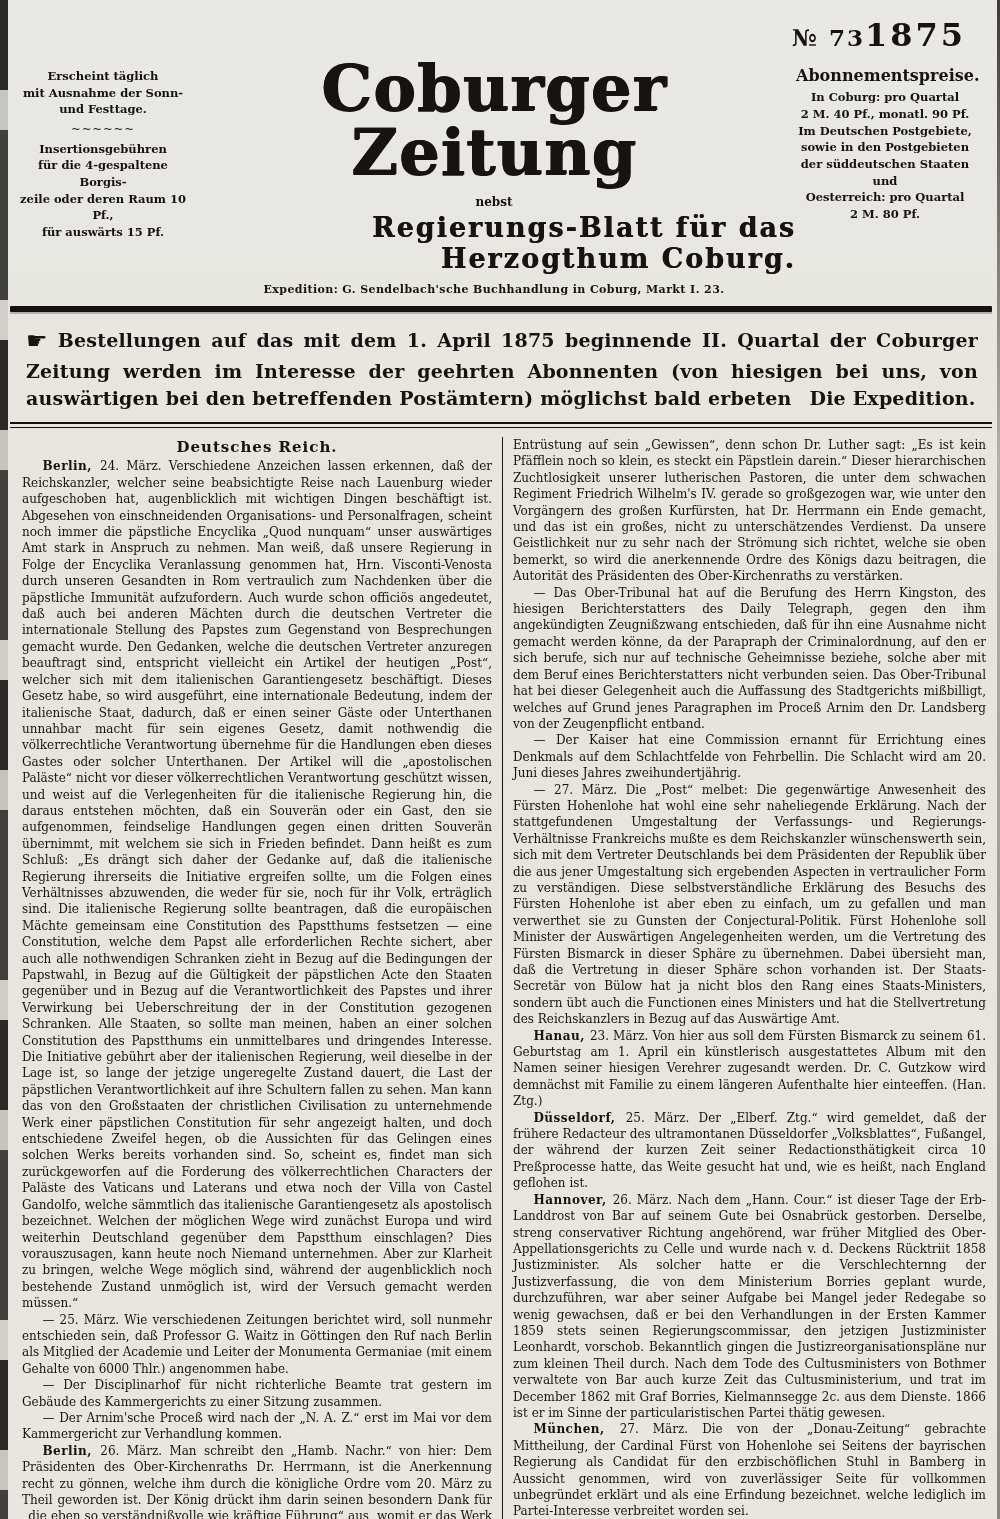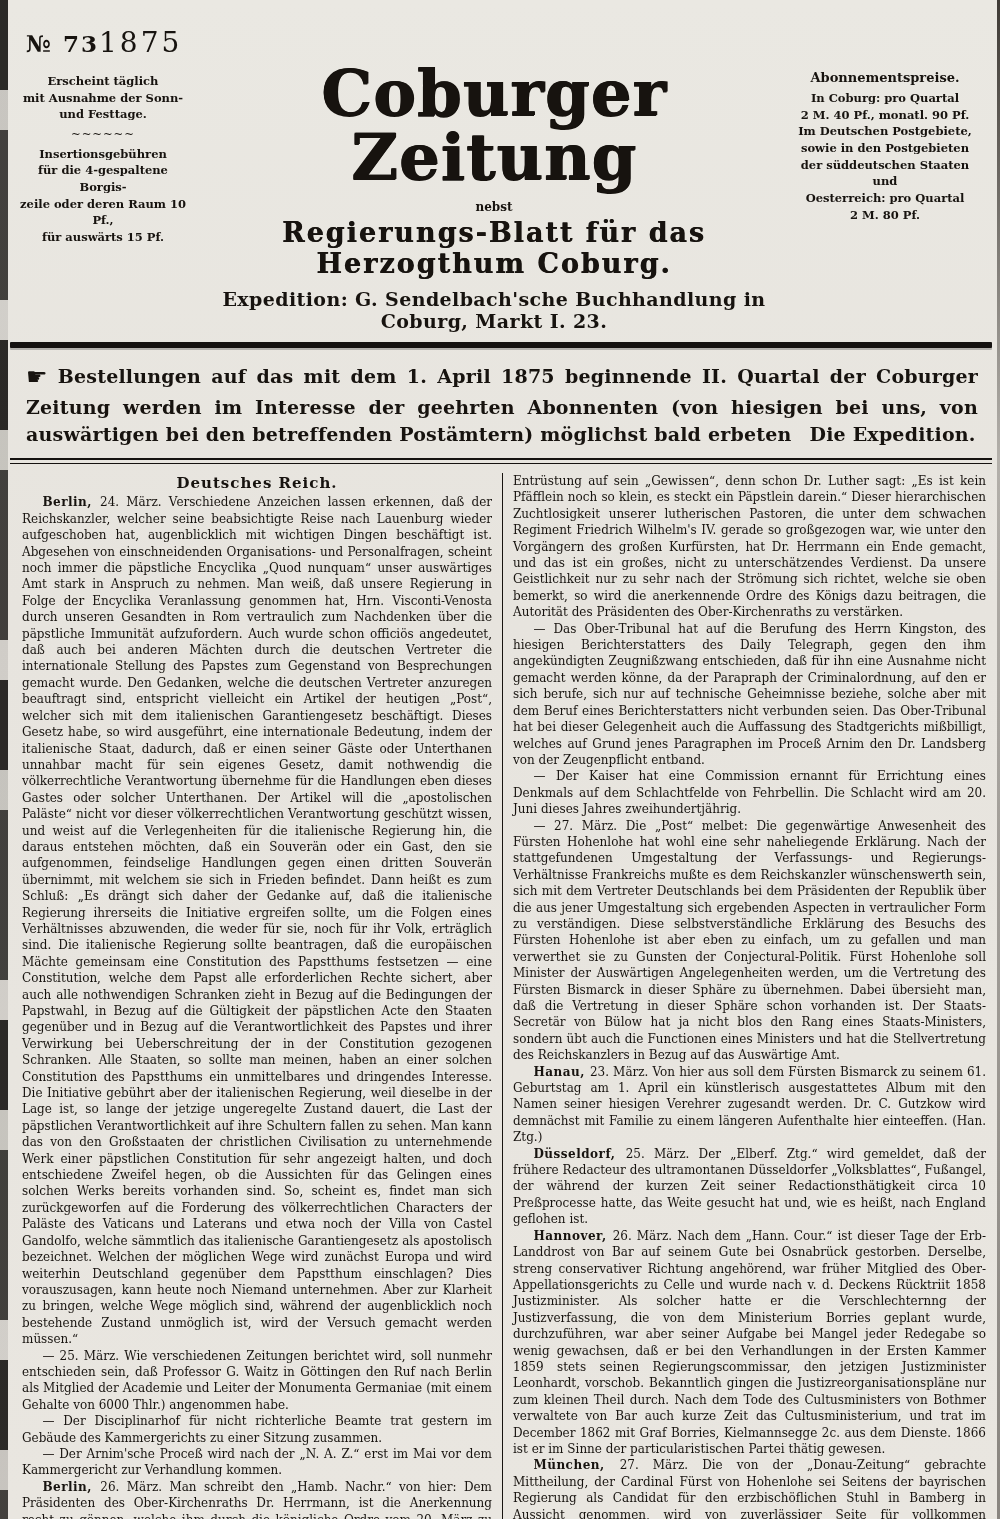--- a/index.html
+++ b/index.html
@@ -22,46 +22,46 @@
       rgba(10,8,6,.75) 130px 300px, rgba(10,8,6,.1) 300px 340px);
     filter:blur(.4px);
   }
   .edge-right{
     position:absolute;right:0;top:0;width:3px;height:100%;
     background:linear-gradient(180deg,rgba(20,15,10,.8),rgba(20,15,10,.25) 30%,rgba(20,15,10,.45));
   }
 
   
   .issue-row{
-    display:flex;justify-content:flex-start;align-items:baseline;
+    display:flex;justify-content:flex-end;align-items:baseline;
     padding:16px 34px 0 26px;
-    margin-top:10px;
   }
   .issue-no{font-size:23px;font-weight:bold;letter-spacing:2px;}
   .date-line{font-size:24px;font-weight:bold;letter-spacing:1px;transform:translateX(-24px);}
-  .year{font-size:28px;font-weight:normal;letter-spacing:3px;}
+  .year{font-size:32px;font-weight:bold;letter-spacing:3px;}
 
   .masthead{display:flex;padding:2px 26px 0 14px;}
   .side-notice{width:178px;font-size:11.5px;font-weight:bold;line-height:1.45;text-align:center;padding-top:12px;}
   .side-notice .sep{letter-spacing:1px;font-weight:normal;margin:3px 0;}
   .title-block{flex:1;text-align:center;}
   .paper-title{
     margin:0;font-size:64px;line-height:1.0;font-weight:bold;
     letter-spacing:1px;
     text-shadow:1px 0 0 #17130f,0 1px 0 #17130f;
     font-family:"DejaVu Serif","Liberation Serif",serif;
   }
   .nebst{font-size:12px;font-weight:bold;margin-top:11px;}
   .gov-subtitle{
     margin:3px 0 0 0;font-size:27px;font-weight:bold;letter-spacing:2px;
     text-shadow:.5px 0 0 #17130f;
+    text-align:right;
   }
-  .expedition{font-size:19px;font-weight:bold;margin-top:9px;letter-spacing:.4px;}
+  .expedition{font-size:11px;font-weight:bold;margin-top:9px;letter-spacing:.4px;}
   .right-notice{padding-top:8px;}
-  .right-notice .heading{font-size:13px;margin-bottom:2px;}
+  .right-notice .heading{font-size:16px;margin-bottom:2px;}
 
   .rule-thick{height:6px;background:#151210;margin:10px 8px 0 10px;border-radius:1px;
     box-shadow:0 2px 0 rgba(21,18,16,.25);}
   .rule-double{margin:8px 8px 0 10px;border-top:2.5px solid #151210;border-bottom:1.5px solid #151210;height:3px;}
 
   
   .announcement{
     padding:12px 22px 2px 26px;
     font-size:19px;font-weight:bold;line-height:1.42;text-align:justify;
     letter-spacing:.2px;

